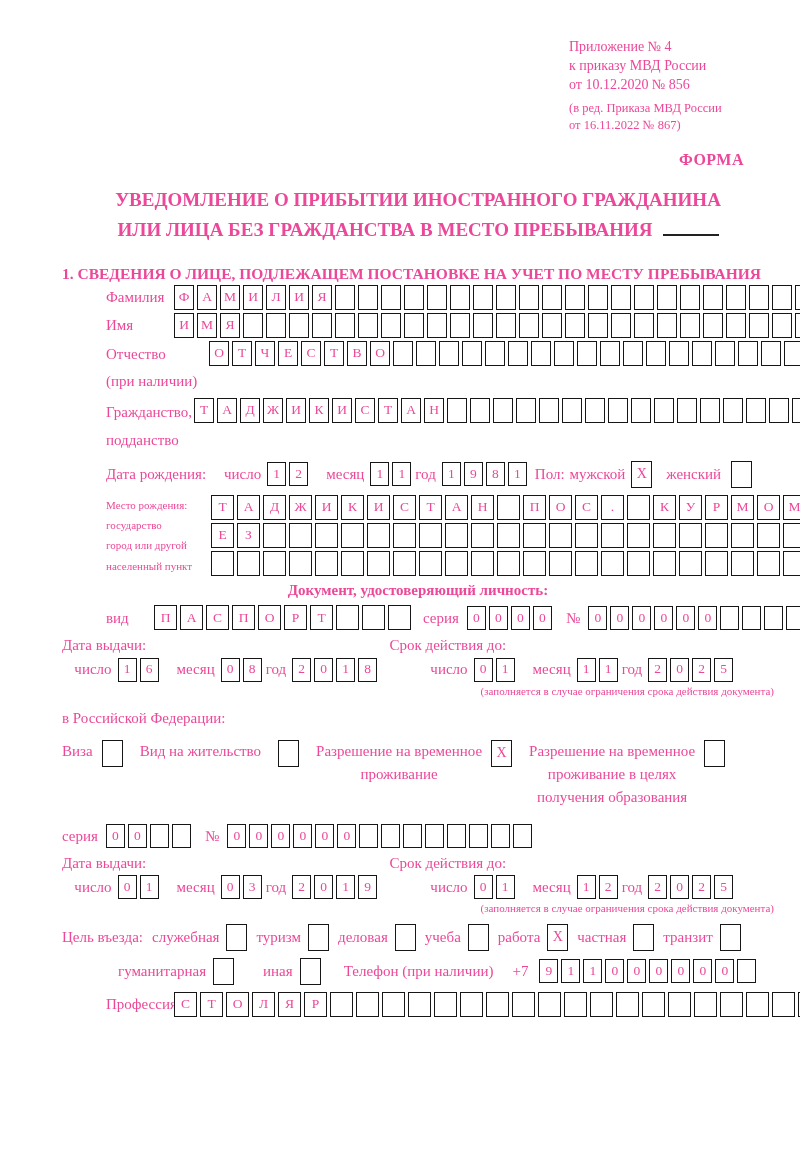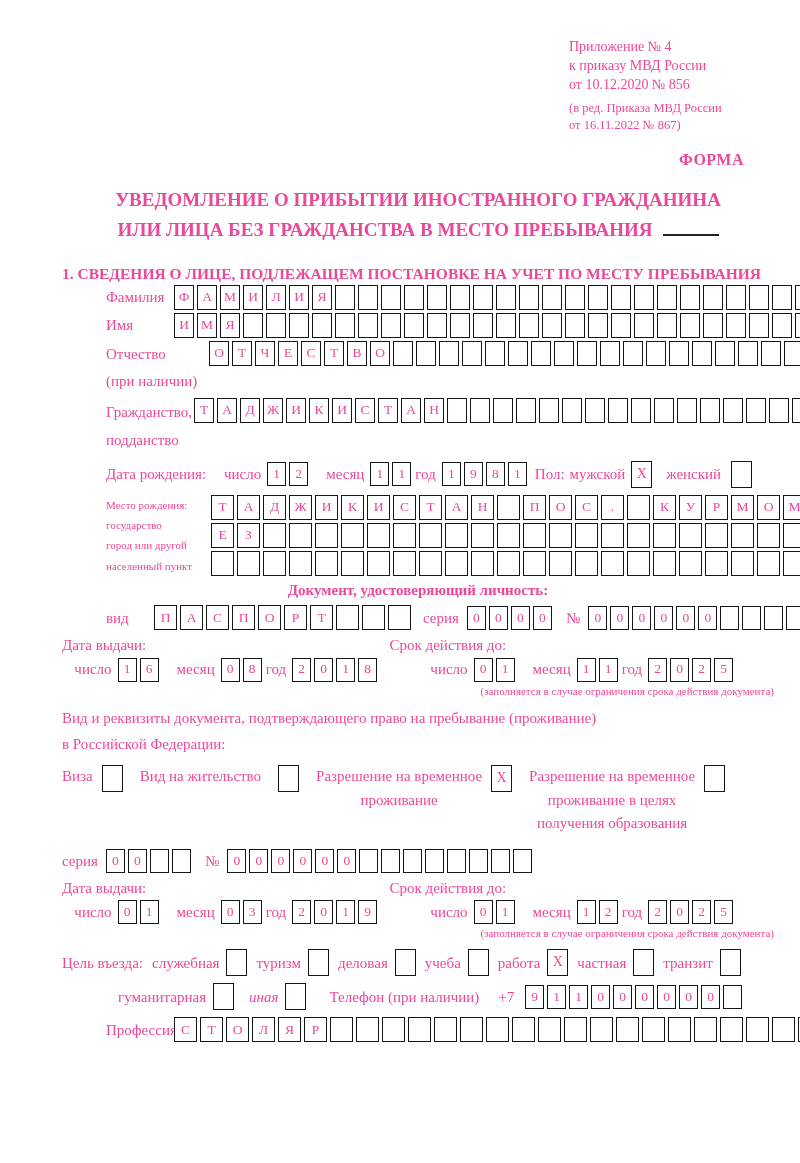--- a/index.html
+++ b/index.html
@@ -418,21 +418,20 @@
             <span class="cell">2</span>
             <span class="cell">0</span>
             <span class="cell">2</span>
             <span class="cell">5</span>
           </span>
       </div>
     </div>
   </div>
   <div class="note-right">(заполняется в случае ограничения срока действия документа)</div>
 
-  <div style="line-height:1.7;">Вид и реквизиты документа, подтверждающего право на пребывание (проживание)</div>
   <div style="line-height:1.7;">в Российской Федерации:</div>
 
   <div class="options-row">
     <div class="option">
       <span class="olabel">Виза</span>
       <span class="checkbox"></span>
     </div>
     <div class="option">
       <span class="olabel">Вид на жительство</span>
       <span class="checkbox" style="margin-left:8px;"></span>
@@ -557,21 +556,21 @@
       <span>транзит</span>
       <span class="checkbox"></span>
     </span>
   </div>
 
   <div class="purpose-row indent2">
     <span class="purpose">
       <span>гуманитарная</span>
       <span class="checkbox"></span>
     </span>
-    <span class="purpose" style="margin-left:6px;font-style:italic;">
+    <span class="purpose" style="margin-left:20px;">
       <span>иная</span>
       <span class="checkbox"></span>
     </span>
     <span class="phone-label">Телефон (при наличии)</span>
     <span class="plus7">+7</span>
     <span class="cells s">
         <span class="cell">9</span>
         <span class="cell">1</span>
         <span class="cell">1</span>
         <span class="cell">0</span>

